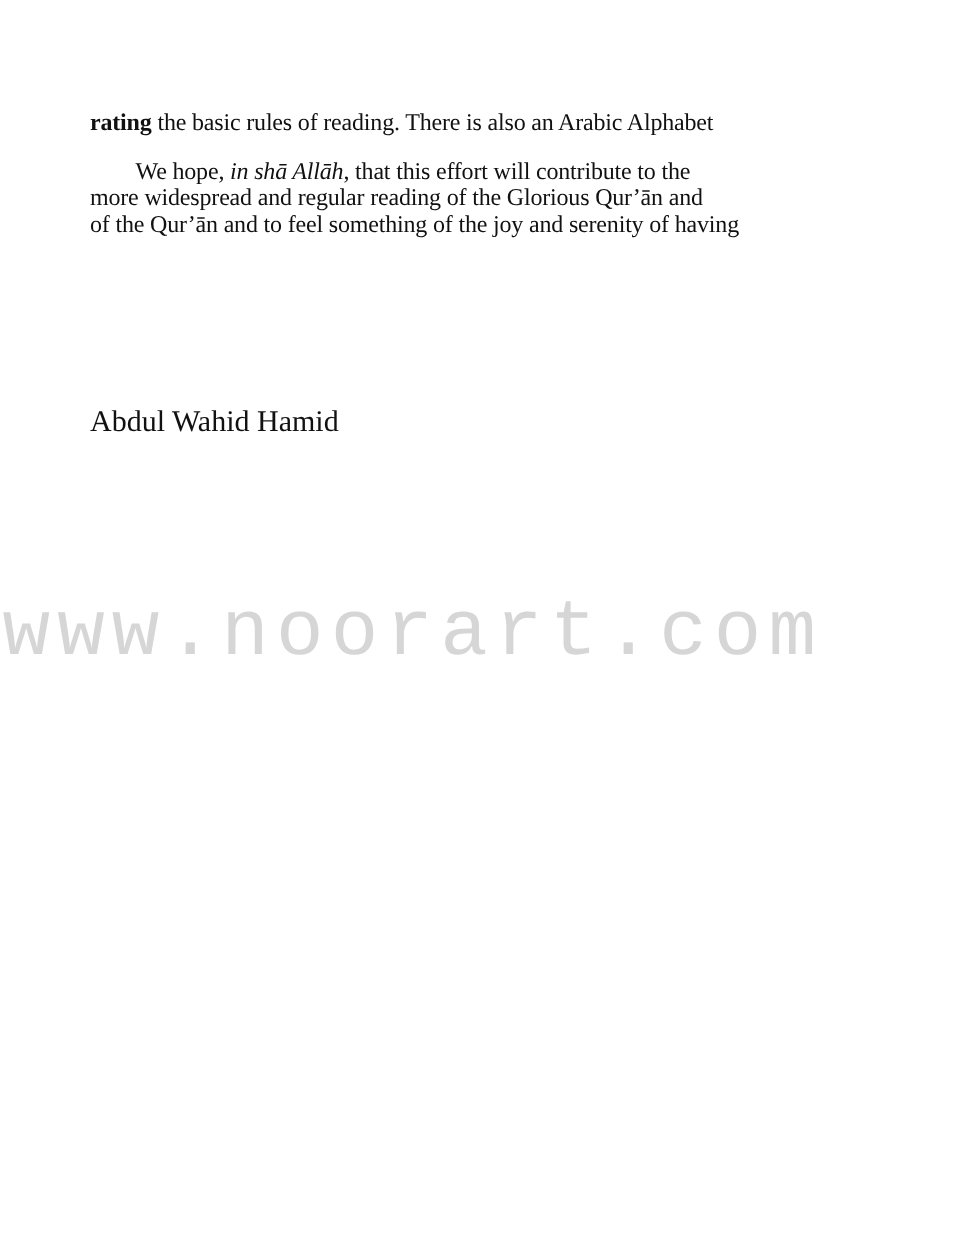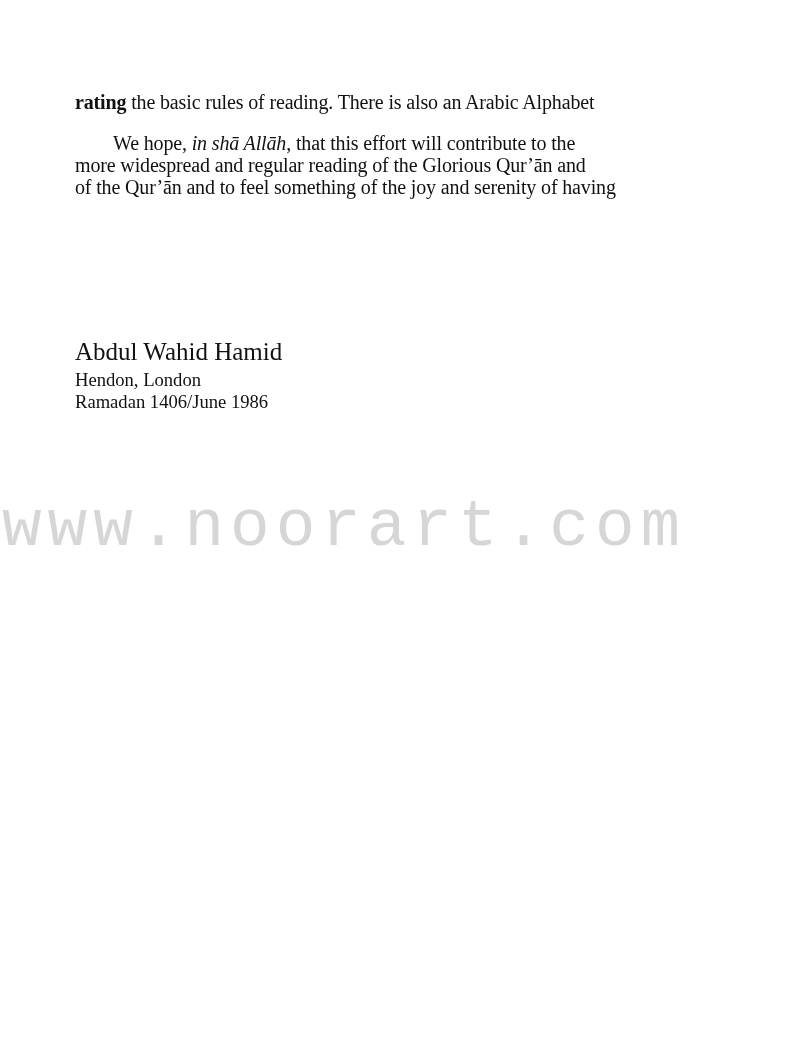--- a/index.html
+++ b/index.html
@@ -83,20 +83,16 @@
 
   <div class="body-text">
     <span class="line bold-start"><span class="lead">rating</span><span> the basic rules of reading. There is also an Arabic Alphabet</span></span>
     <span class="line indent"><span>We hope, </span><em>in shā Allāh</em><span>, that this effort will contribute to the</span></span>
     <span class="line">more widespread and regular reading of the Glorious Qur’ān and</span>
     <span class="line">of the Qur’ān and to feel something of the joy and serenity of having</span>
   </div>
 
   <div class="signature">Abdul Wahid Hamid</div>
 
-  <div class="place">
-    <span>Hendon, London</span>
-    <span>Ramadan 1406/June 1986</span>
-  </div>
 
   <div class="watermark">www.noorart.com</div>
 
 </div>
 
 </body></html>

